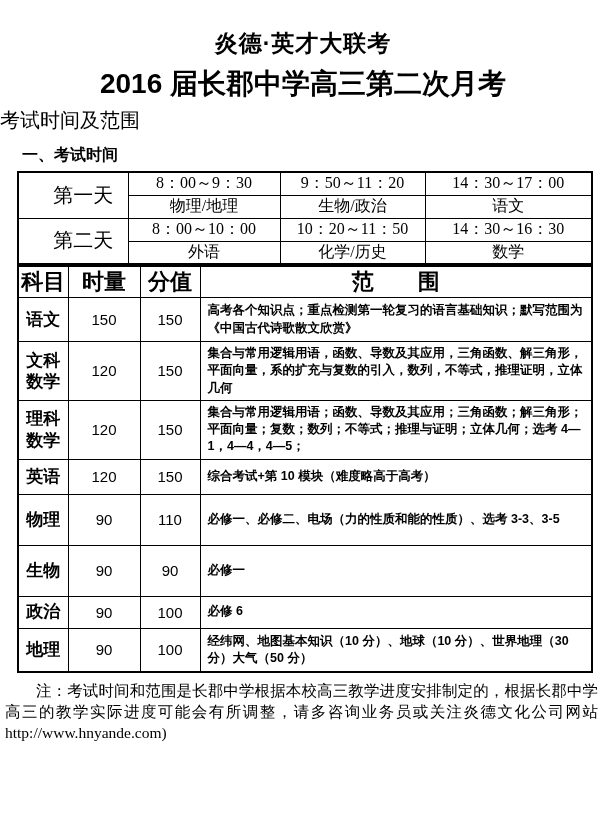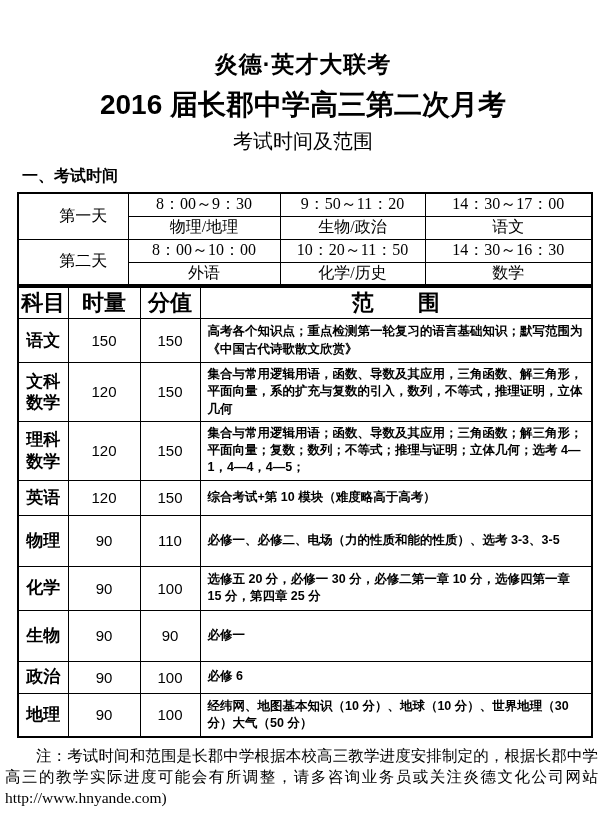--- a/index.html
+++ b/index.html
@@ -9,36 +9,35 @@
     width: 606px;
     height: 814px;
     margin: 0 auto;
     background: #ffffff;
     color: #000000;
     overflow: hidden;
     font-family: "Liberation Sans", sans-serif;
   }
   
   .title1 {
-    padding-top: 9px;
+    padding-top: 28px;
     text-align: center;
     font-size: 23px;
     font-weight: bold;
     letter-spacing: 1px;
-    margin-top: 40px;
   }
   .title2 {
     margin-top: 6px;
     text-align: center;
     font-size: 28px;
     font-weight: bold;
   }
   .title3 {
     margin-top: 4px;
-    text-align: center;
+    text-align: left;
     font-size: 20px;
     font-weight: normal;
   }
   .sec-heading {
     font-family: "Liberation Serif", serif;
     font-weight: bold;
     font-size: 16px;
     margin: 11px 0 5px 22px;
   }
   
@@ -51,21 +50,21 @@
   }
   td, th { border: 1px solid #000; overflow: hidden; }
   
   .time-table { font-family: "Liberation Serif", serif; }
   .time-table td {
     height: 23px;
     text-align: center;
     vertical-align: middle;
     font-size: 16px;
   }
-  .time-table .day-cell { font-size: 16px; padding-left: 20px; }
+  .time-table .day-cell { font-size: 20px; padding-left: 20px; }
   
   .scope-table { font-family: "Liberation Sans", sans-serif; }
   .scope-table td, .scope-table th { vertical-align: middle; }
   .scope-table th {
     height: 26px;
     font-size: 22px;
     font-weight: bold;
     text-align: center;
   }
   .scope-table .subject-cell {
@@ -183,26 +182,20 @@
       <td class="num-cell">120</td>
       <td class="num-cell">150</td>
       <td class="scope-cell">综合考试+第 10 模块（难度略高于高考）</td>
     </tr>
     <tr class="h43">
       <td class="subject-cell">物理</td>
       <td class="num-cell">90</td>
       <td class="num-cell">110</td>
       <td class="scope-cell">必修一、必修二、电场（力的性质和能的性质）、选考 3-3、3-5</td>
     </tr>
-    <tr class="h44">
-      <td class="subject-cell">化学</td>
-      <td class="num-cell">90</td>
-      <td class="num-cell">100</td>
-      <td class="scope-cell">选修五 20 分，必修一 30 分，必修二第一章 10 分，选修四第一章 15 分，第四章 25 分</td>
-    </tr>
     <tr class="h43">
       <td class="subject-cell">生物</td>
       <td class="num-cell">90</td>
       <td class="num-cell">90</td>
       <td class="scope-cell">必修一</td>
     </tr>
     <tr class="h32">
       <td class="subject-cell">政治</td>
       <td class="num-cell">90</td>
       <td class="num-cell">100</td>

